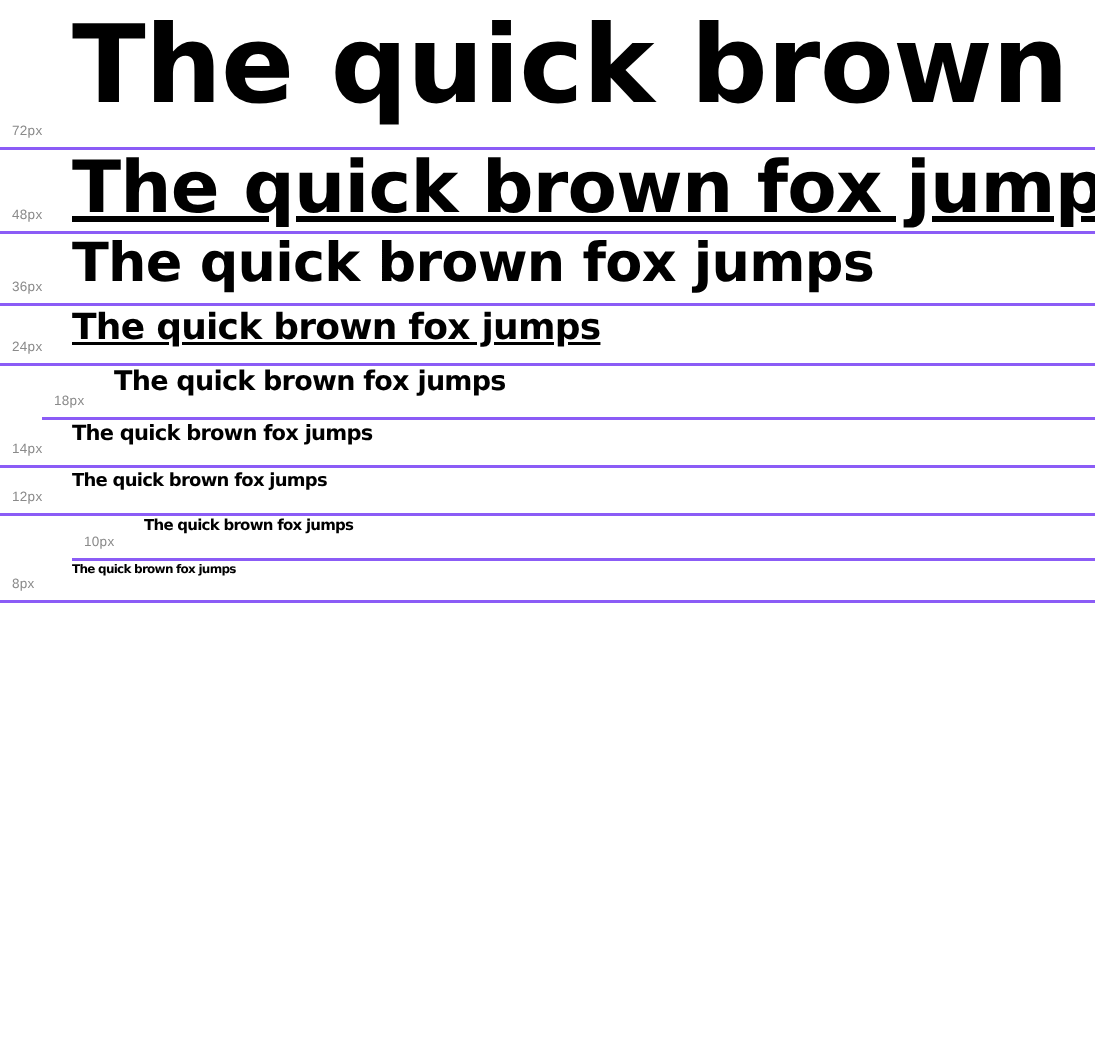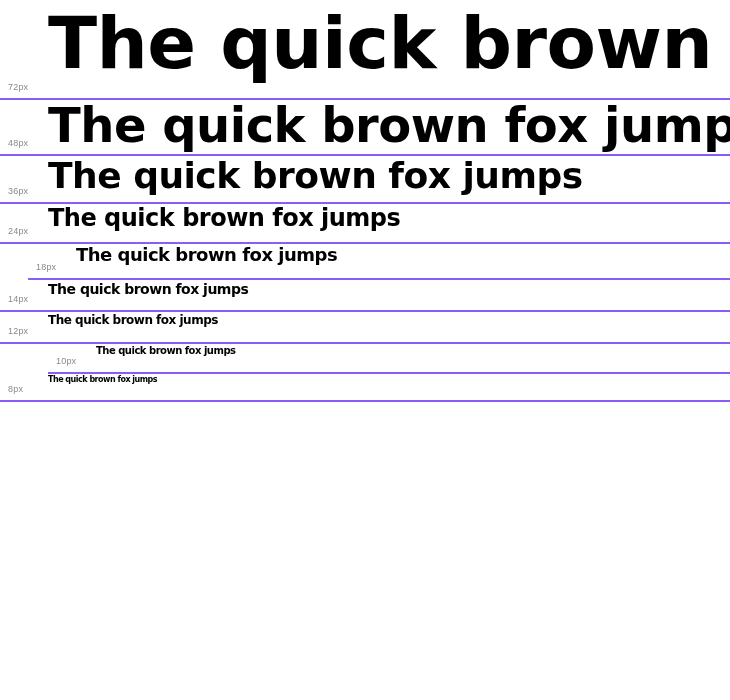--- a/index.html
+++ b/index.html
@@ -44,25 +44,25 @@
     font-weight: bold;
     color: #000000;
     padding-left: 48px;
     display: block;
     white-space: nowrap;
     letter-spacing: -0.5px;
   }
   
   .r0 { height: 100px; }
   .r0 .sample { font-size: 72px; line-height: 86px; padding-bottom: 6px; }
-  .r1 { height: 56px; }
+  .r1 { height: 56px; text-decoration: underline; }
   .r1 .sample { font-size: 48px; line-height: 50px; padding-bottom: 4px; }
   .r2 { height: 48px; }
   .r2 .sample { font-size: 36px; line-height: 40px; padding-bottom: 4px; }
-  .r3 { height: 40px; }
+  .r3 { height: 40px; text-decoration: underline; }
   .r3 .sample { font-size: 24px; line-height: 28px; padding-bottom: 5px; }
   .r4 { height: 36px; margin-left: 28px; }
   .r4 .sample { font-size: 18px; line-height: 22px; padding-bottom: 6px; }
   .r5 { height: 32px; }
   .r5 .sample { font-size: 14px; line-height: 18px; padding-bottom: 6px; }
   .r6 { height: 32px; }
   .r6 .sample { font-size: 12px; line-height: 16px; padding-bottom: 7px; }
   .r7 { height: 30px; margin-left: 48px; }
   .r7 .sample { font-size: 10px; line-height: 14px; padding-bottom: 7px; }
   .r8 { height: 28px; }

